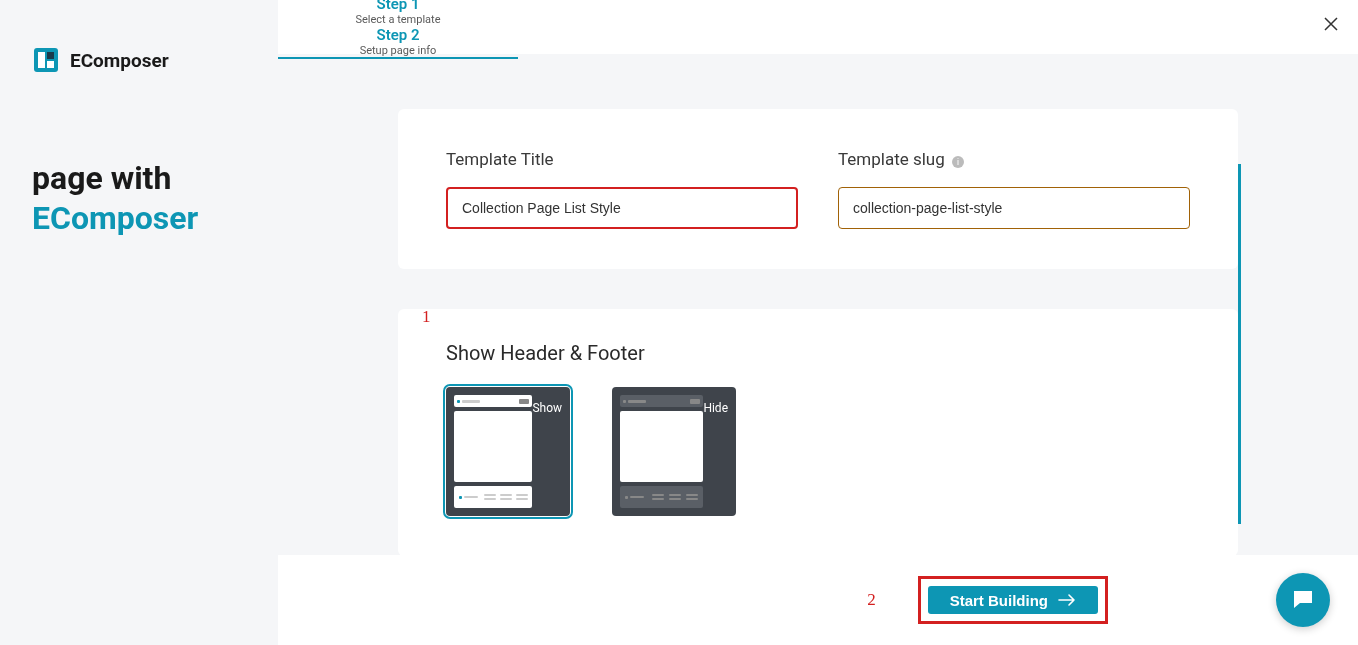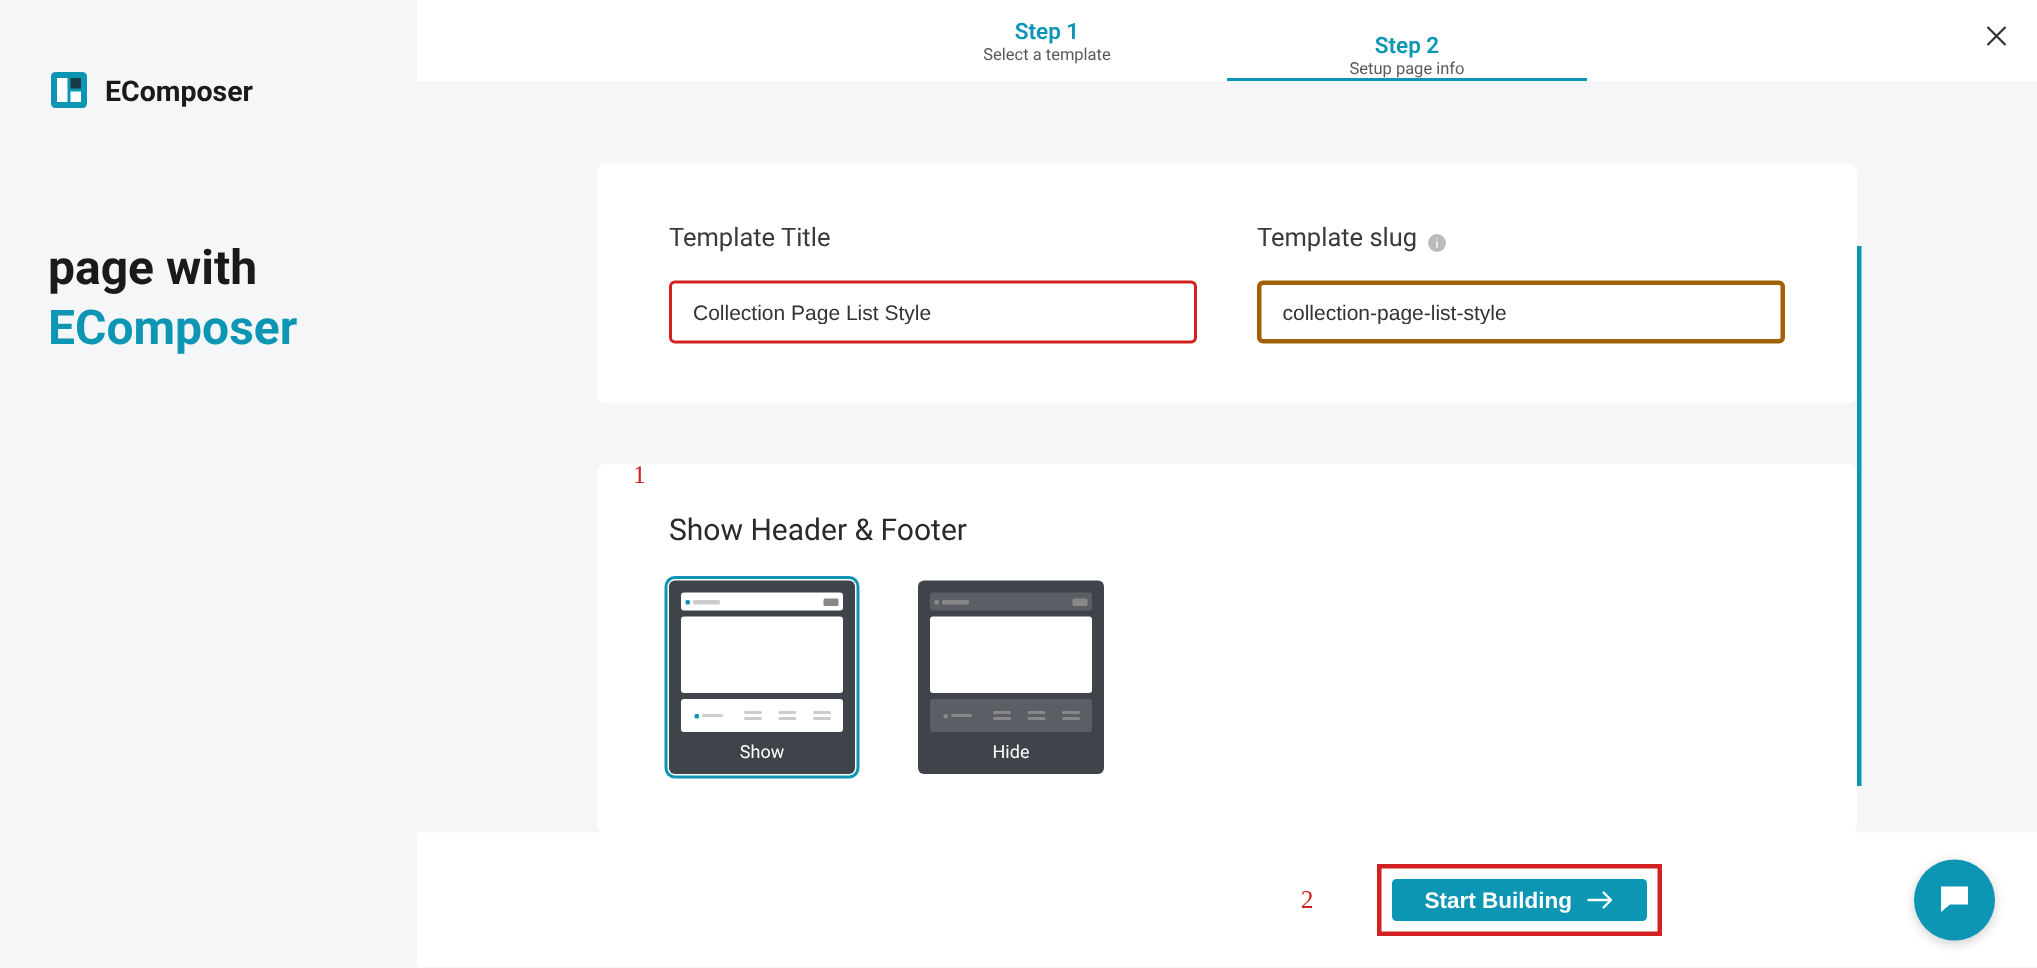--- a/index.html
+++ b/index.html
@@ -52,20 +52,21 @@
       height: 645px;
       background: #f5f6f8;
     }
     .steps-bar {
       background: #fff;
       height: 54px;
       display: flex;
       align-items: stretch;
       justify-content: center;
       position: relative;
+      flex-direction: column;
     }
     .step {
       width: 240px;
       display: flex;
       flex-direction: column;
       align-items: center;
       justify-content: center;
       cursor: pointer;
     }
     .step-title {
@@ -139,21 +140,21 @@
       color: #3a3a3a;
     }
     .info-icon {
       width: 14px;
       height: 14px;
       color: #aaa;
     }
     .text-input {
       width: 100%;
       height: 42px;
-      border: 3px solid #a16207;
+      border: 1px solid #a16207;
       border-radius: 4px;
       padding: 0 14px;
       font-size: 14px;
       color: #333;
       outline: none;
     }
     .text-input.highlighted {
       border: 2px solid #d32020;
     }
     .annotation-1 {
@@ -173,21 +174,20 @@
       display: flex;
       gap: 42px;
     }
     .option-card {
       width: 124px;
       height: 129px;
       border-radius: 4px;
       background: #3f444b;
       padding: 8px;
       display: flex;
-      flex-direction: column;
       cursor: pointer;
     }
     .option-card.selected {
       outline: 2px solid #0d96b4;
       outline-offset: 1px;
     }
     .preview {
       flex: 1;
       display: flex;
       flex-direction: column;

